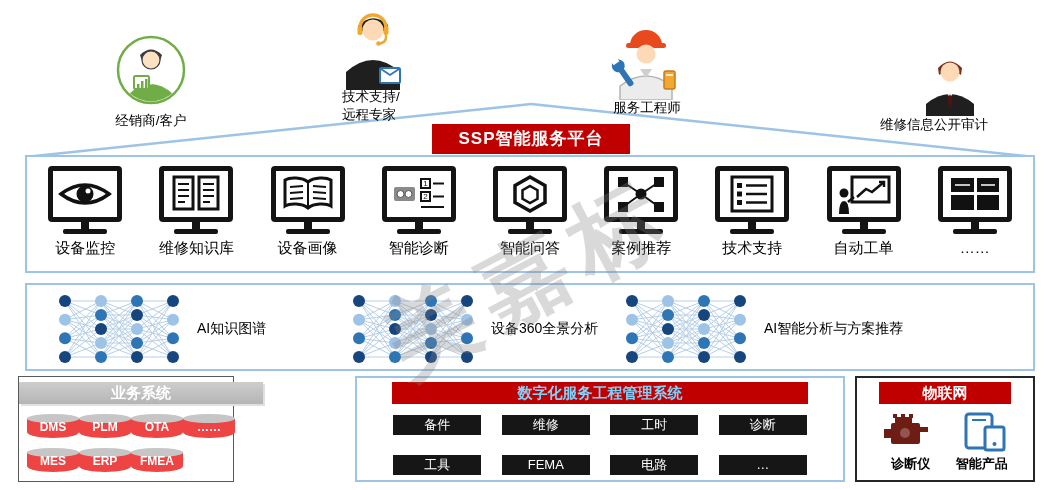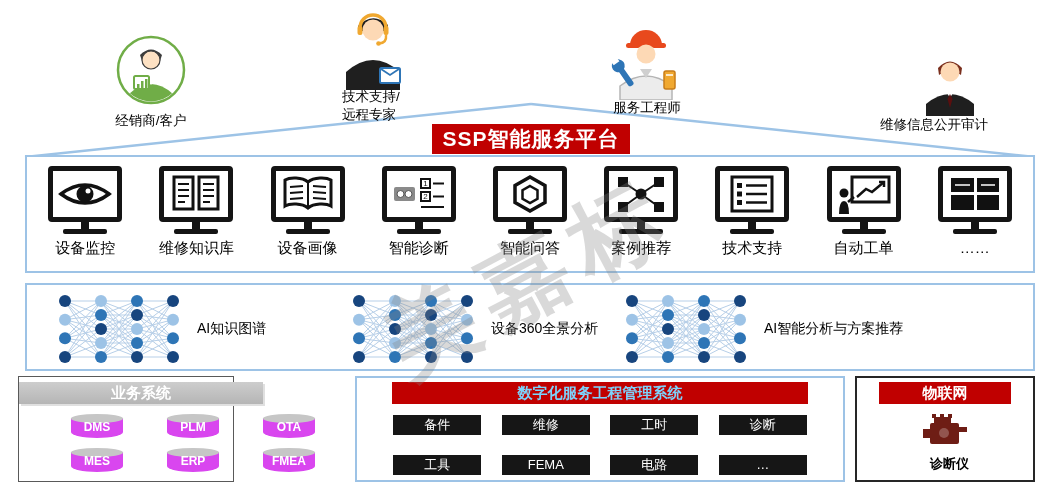--- a/index.html
+++ b/index.html
@@ -13,21 +13,21 @@
 
   
   .persona-label { position:absolute; font-size:13.5px; color:#000; z-index:3; }
   .p-icon { position:absolute; z-index:3; }
 
   
   .roof { position:absolute; left:0; top:0; z-index:1; pointer-events:none; }
 
   
   .banner { position:absolute; left:432px; top:124px; width:198px; height:30px;
-    background:#C00000; color:#fff; font-size:21px; font-weight:bold; text-align:center;
+    background:#C00000; color:#fff; font-size:17px; font-weight:bold; text-align:center;
     line-height:30px; letter-spacing:1px; z-index:4; }
 
   
   .apps-box { position:absolute; left:25px; top:155px; width:1010px; height:118px;
     border:2px solid #9DC3E6; background:#fff; display:flex; justify-content:space-evenly;
     align-items:flex-start; padding-top:9px; z-index:2; }
   .app { display:flex; flex-direction:column; align-items:center; width:106px; }
   .screen { width:74px; height:56px; background:#fff; border:5px solid #141414; border-radius:4px;
     display:flex; align-items:center; justify-content:center; }
   .neck { width:8px; height:7px; background:#141414; }
@@ -42,22 +42,22 @@
   .ai-label { font-size:14px; color:#000; margin-left:12px; white-space:nowrap; }
 
   
   .biz-box { position:absolute; left:18px; top:376px; width:216px; height:106px;
     border:1.5px solid #595959; background:#fff; z-index:2; }
   .biz-header { margin:5px auto 2px; width:244px; height:22px;
     background:linear-gradient(#cdcdcd,#b5b5b5); color:#fff; font-weight:bold; font-size:15px;
     text-align:center; line-height:22px; box-shadow:2px 2px 0 #e0e0e0; }
   .biz-grid { display:grid; grid-template-columns:repeat(4,1fr); row-gap:9px;
     padding:7px 8px 0 8px; justify-items:center; }
-  .cyl { position:relative; width:52px; height:20px; background:#d946ef;
-    border-bottom-left-radius:26px 6px; border-bottom-right-radius:26px 6px; margin-top:5px;margin-left:44px; }
+  .cyl { position:relative; width:52px; height:20px; background:#ef4444;
+    border-bottom-left-radius:26px 6px; border-bottom-right-radius:26px 6px; margin-top:5px; }
   .cyl::before { content:""; position:absolute; top:-4px; left:0; width:52px; height:9px;
     border-radius:50%; background:#c6c6c6; }
   .cyl span { position:relative; z-index:1; display:block; width:100%; text-align:center;
     color:#fff; font-weight:bold; font-size:12px; line-height:19px; }
 
   .dig-box { position:absolute; left:355px; top:376px; width:490px; height:106px;
     border:2px solid #9DC3E6; background:#fff; z-index:2; }
   .dig-header { margin:4px auto 2px; width:416px; height:22px; background:#C00000; color:#7dd3fc;
     font-weight:bold; font-size:15px; text-align:center; line-height:22px; }
   .dig-grid { display:grid; grid-template-columns:repeat(4,1fr); row-gap:20px;
@@ -621,16 +621,25 @@
           <rect x="13" y="7" width="17" height="8" fill="#6e1d15"></rect>
           <rect x="11" y="4" width="4" height="4" fill="#6e1d15"></rect>
           <rect x="19" y="4" width="4" height="4" fill="#6e1d15"></rect>
           <rect x="27" y="4" width="4" height="4" fill="#6e1d15"></rect>
           <rect x="2" y="19" width="7" height="9" fill="#6e1d15"></rect>
           <rect x="38" y="17" width="8" height="5" fill="#6e1d15"></rect>
           <circle cx="23" cy="23" r="5" fill="#fff" opacity="0.25"></circle>
         </svg>
         <div class="iot-label">诊断仪</div>
       </div>
+      <div class="iot-dev">
+        <svg width="46" height="42" viewBox="0 0 46 42">
+          <rect x="4" y="4" width="26" height="34" rx="3" fill="none" stroke="#2E75B6" stroke-width="3"></rect>
+          <line x1="10" y1="10" x2="24" y2="10" stroke="#2E75B6" stroke-width="2"></line>
+          <rect x="23" y="17" width="19" height="23" rx="2" fill="#fff" stroke="#2E75B6" stroke-width="3"></rect>
+          <circle cx="32.5" cy="34" r="2" fill="#2E75B6"></circle>
+        </svg>
+        <div class="iot-label">智能产品</div>
+      </div>
     </div>
   </div>
 
 </div>
 
 </body></html>

